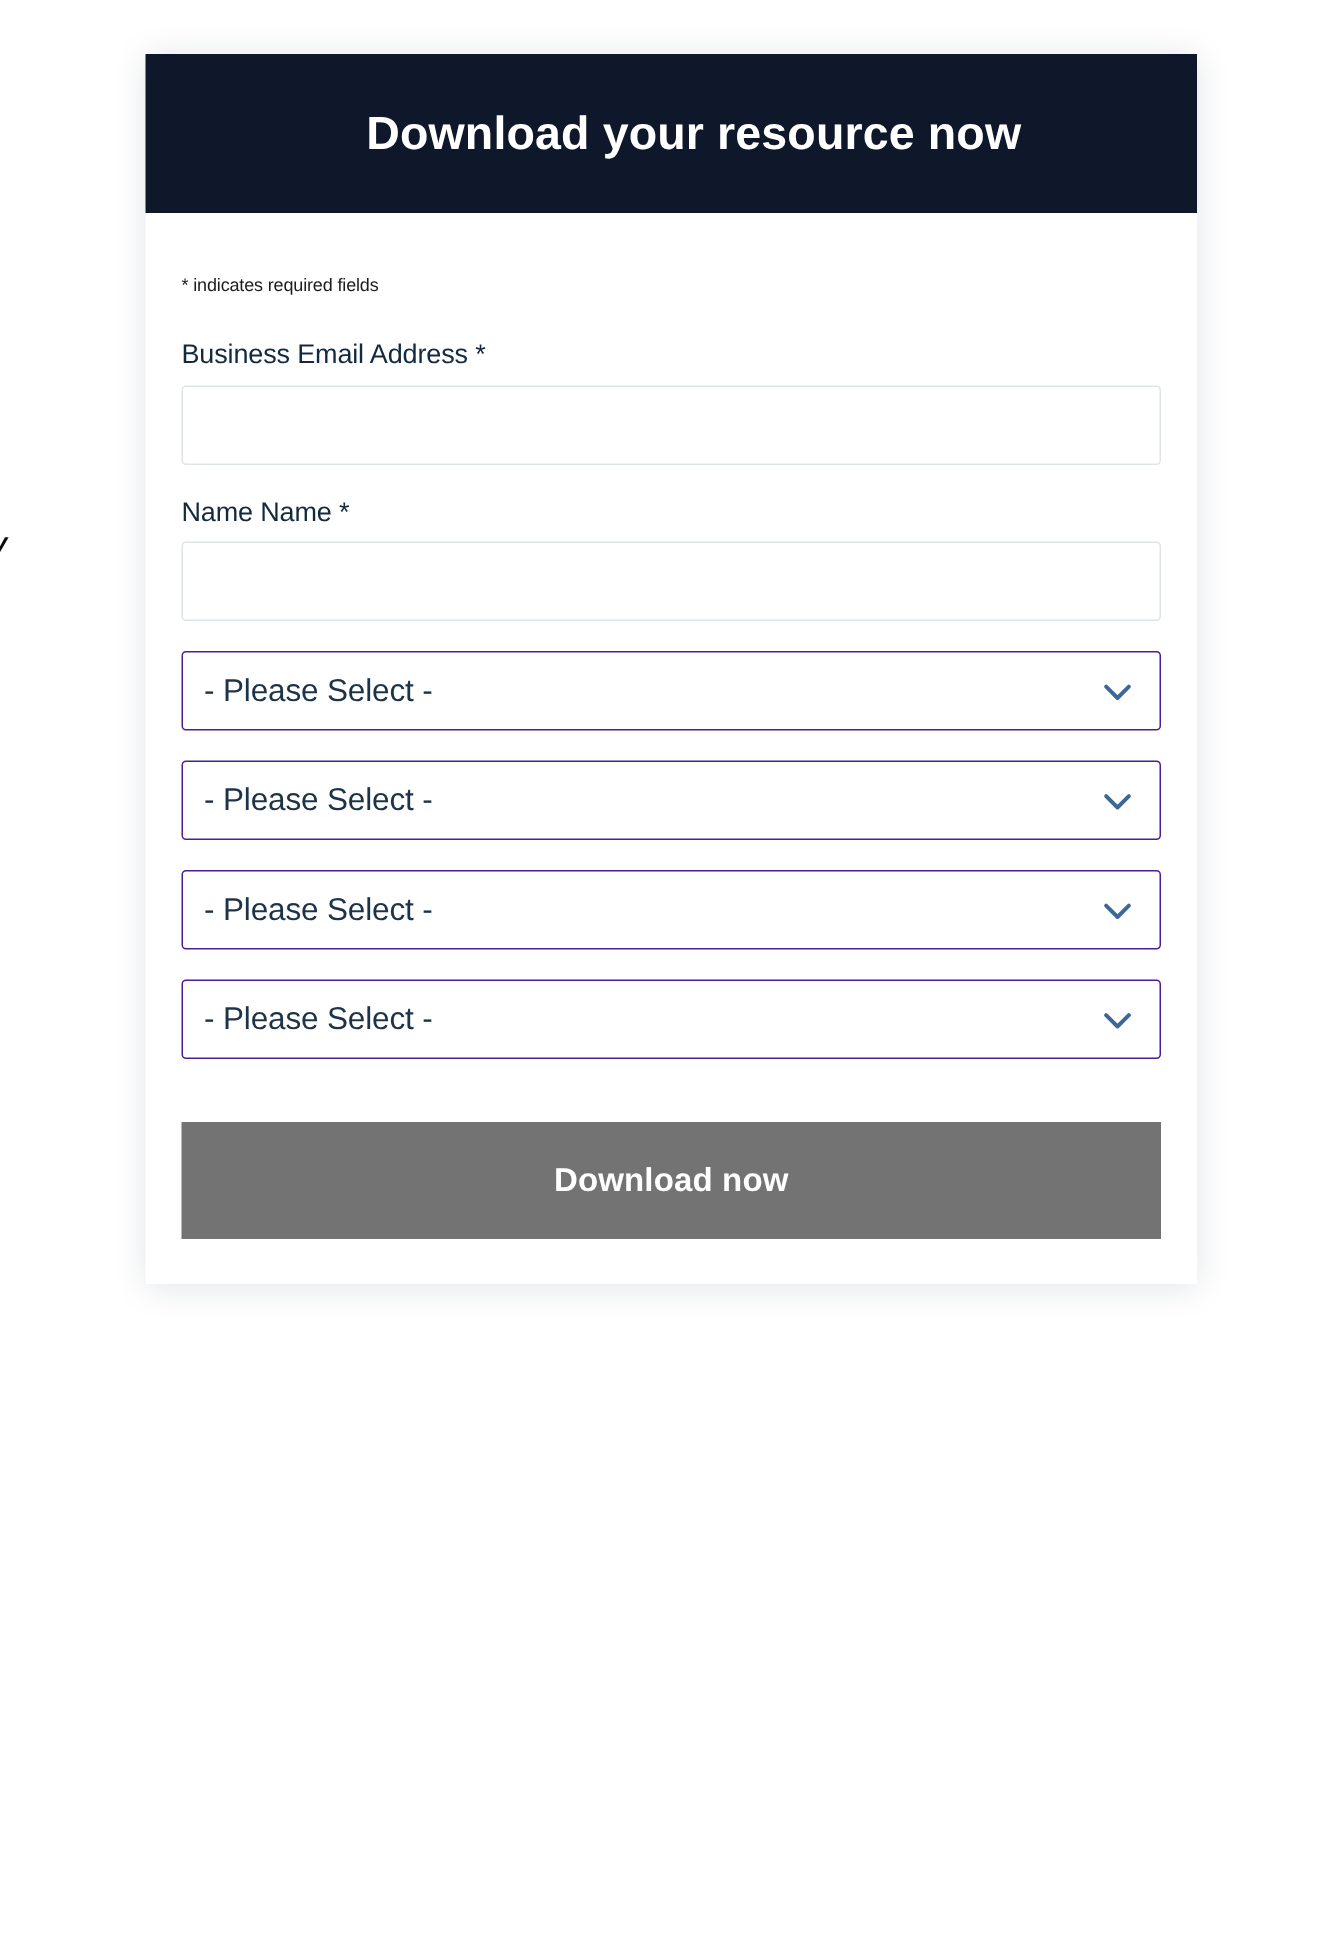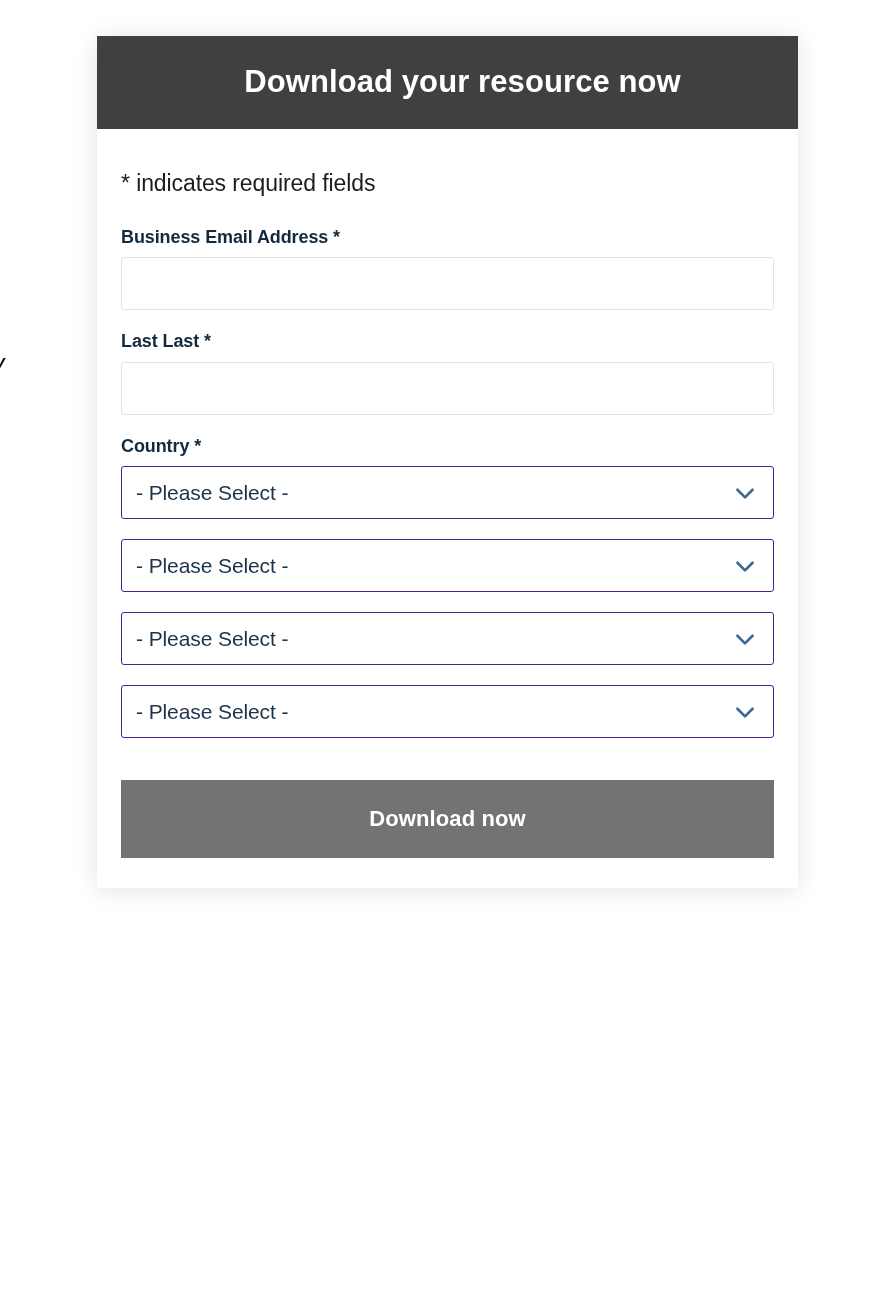--- a/index.html
+++ b/index.html
@@ -35,57 +35,57 @@
   .form-card {
     position: absolute;
     left: 97px;
     top: 36px;
     width: 701px;
     background: #ffffff;
     box-shadow: 0 2px 22px rgba(24, 42, 60, 0.13);
   }
 
   .card-header {
-    background: #404040;
-    height: 93px;
+    background: #0f172a;
+    height: 106px;
     display: flex;
     align-items: center;
     justify-content: center;
     padding-left: 30px;
   }
   .card-header-title {
     color: #ffffff;
     font-size: 31px;
     font-weight: 700;
     letter-spacing: 0.1px;
     line-height: 1.1;
     text-align: center;
     margin: 0;
   }
 
   .card-body {
     padding: 41px 24px 30px 24px;
   }
 
   .required-note {
-    font-size: 23px;
+    font-size: 12px;
     font-weight: 400;
     color: #1c1c1c;
     line-height: 1.2;
     margin: 0 0 28px 0;
     letter-spacing: -0.1px;
   }
 
   .field {
     margin-bottom: 20px;
   }
   .field-label {
     display: block;
     font-size: 18px;
-    font-weight: 700;
+    font-weight: 400;
     color: #13293d;
     margin: 0 0 9px 0;
     letter-spacing: -0.1px;
     line-height: 1.25;
   }
 
   .text-input {
     display: block;
     box-sizing: border-box;
     width: 653px;
@@ -167,27 +167,26 @@
 
     <p class="required-note">* indicates required fields</p>
 
     <div class="field">
       <label class="field-label">Business Email Address *</label>
       <input class="text-input" type="text" placeholder="" style="">
     </div>
 
 
     <div class="field">
-      <label class="field-label">Last Last *</label>
+      <label class="field-label">Name Name *</label>
       <input class="text-input" type="text" placeholder="" style="">
     </div>
 
 
     <div class="field">
-      <label class="field-label">Country *</label>
       <div class="select-wrap">
         <div class="select-box">
           <span class="select-value">- Please Select -</span>
         </div>
         <svg class="chevron-down-icon" viewBox="0 0 24 24">
           <path d="M5 9 L12 16 L19 9" fill="none" stroke="#3d6896" stroke-width="2.4" stroke-linecap="round" stroke-linejoin="round"></path>
         </svg>
       </div>
     </div>
 

